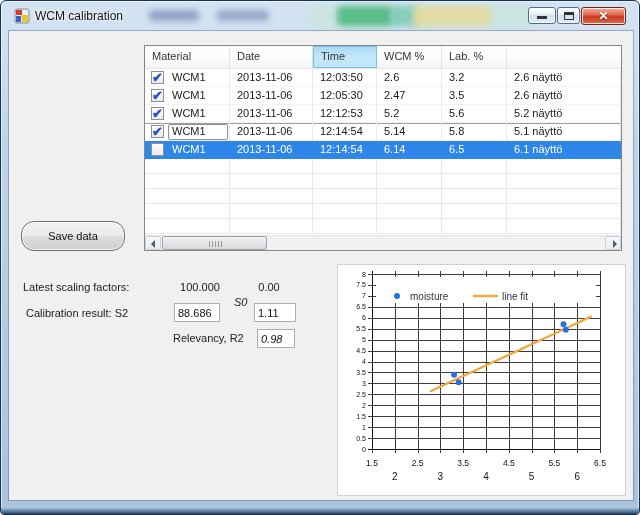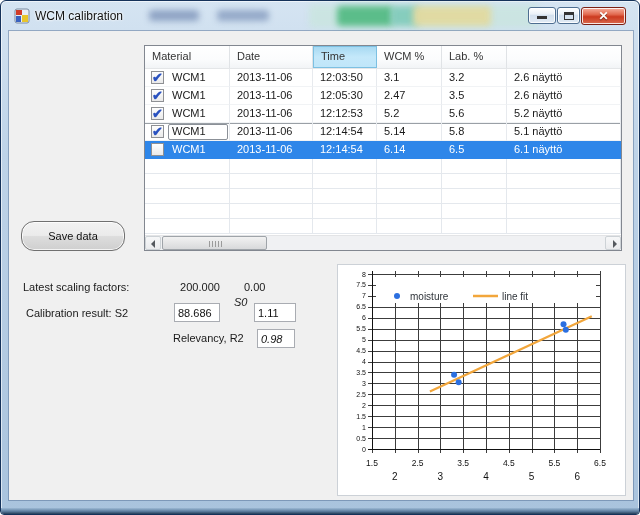--- a/index.html
+++ b/index.html
@@ -110,21 +110,21 @@
           <div class="hcell c1">Date</div>
           <div class="hcell c2 sorted">Time</div>
           <div class="hcell c3">WCM %</div>
           <div class="hcell c4">Lab. %</div>
         </div>
       <div class="lv-body" id="lv-body">
           <div class="lvrow">
             <div class="cell c0">WCM1<span class="cb">✔</span></div>
             <div class="cell c1">2013-11-06</div>
             <div class="cell c2">12:03:50</div>
-            <div class="cell c3">3.1</div>
+            <div class="cell c3">2.6</div>
             <div class="cell c4">3.2</div>
             <div class="cell c5">2.6 näyttö</div>
           </div>
           <div class="lvrow">
             <div class="cell c0">WCM1<span class="cb">✔</span></div>
             <div class="cell c1">2013-11-06</div>
             <div class="cell c2">12:05:30</div>
             <div class="cell c3">2.47</div>
             <div class="cell c4">3.5</div>
             <div class="cell c5">2.6 näyttö</div>
@@ -203,22 +203,22 @@
           </div>
         <div class="sb-arrow right">
             <span class="tri-r"></span>
           </div>
       </div>
     </div>
 
     <button class="w7btn btn-save">Save data</button>
 
     <span class="lbl" style="left:14px; top:250px;">Latest scaling factors:</span>
-    <span class="lbl" style="left:161px; top:250px; width:60px; text-align:center;">200.000</span>
-    <span class="lbl" style="left:235px; top:250px; width:50px; text-align:left;">0.00</span>
+    <span class="lbl" style="left:161px; top:250px; width:60px; text-align:center;">100.000</span>
+    <span class="lbl" style="left:235px; top:250px; width:50px; text-align:center;">0.00</span>
 
     <span class="lbl" style="left:17px; top:276px;">Calibration result: S2</span>
     <input class="tbox" style="left: 165px; top: 272px; width: 46px;" readonly="" value="88.686">
     <span class="lbl" style="left:225px; top:265px;font-style:italic;">S0</span>
     <input class="tbox" style="left: 245px; top: 272px; width: 42px;" readonly="" value="1.11">
 
     <span class="lbl" style="left:164px; top:301px;">Relevancy, R2</span>
     <input class="tbox" style="left: 248px; top: 298px; width: 38px; font-style: italic;" readonly="" value="0.98">
 
 

